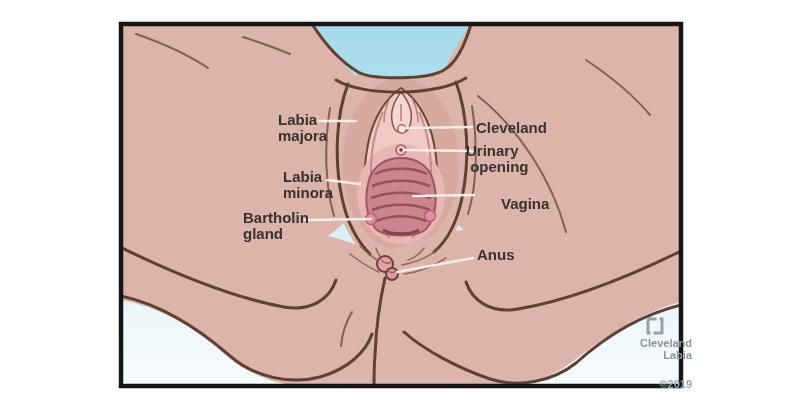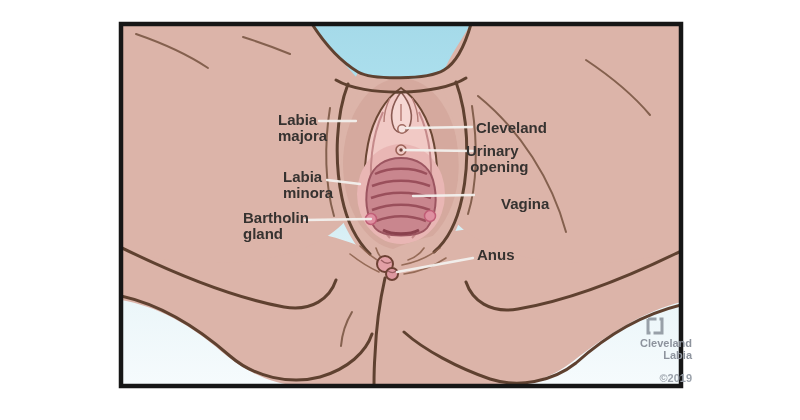--- a/index.html
+++ b/index.html
@@ -4,21 +4,21 @@
 <style>
   html,body{margin:0;padding:0;background:#ffffff;}
   .stage{position:relative;width:800px;height:420px;background:#ffffff;overflow:hidden;
          font-family:Liberation Sans, sans-serif;}
   .illustration{position:absolute;left:0;top:0;}
   .lbl{position:absolute;font-weight:700;font-size:15px;line-height:16px;color:#363230;
        white-space:pre-line;letter-spacing:0;}
   .branding{position:absolute;left:618px;top:317px;width:74px;text-align:right;
             color:#8d939d;font-weight:700;font-size:11px;line-height:11.5px;}
   .branding .mark{display:block;margin:0 auto 3px auto;}
-  .branding .year{margin-top:12px;color:#9ba2ab;font-weight:700;}
+  .branding .year{margin-top:18px;color:#9ba2ab;font-weight:700;}
 </style>
 </head>
 <body>
 
 <div class="stage">
 
   <svg class="illustration" width="800" height="420" viewBox="0 0 800 420">
     <defs>
       <linearGradient id="bg" x1="0" y1="0" x2="0" y2="1">
         <stop offset="0" stop-color="#a5dae9"></stop>

